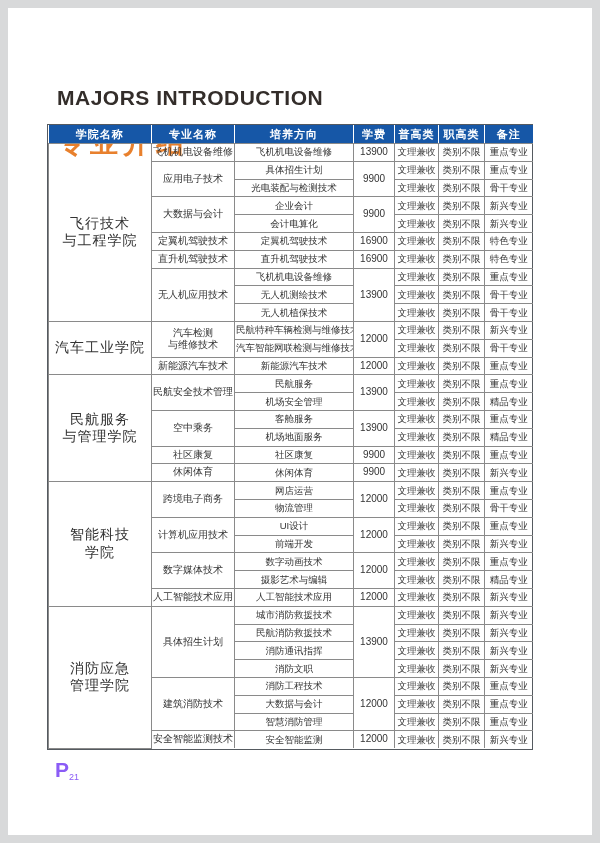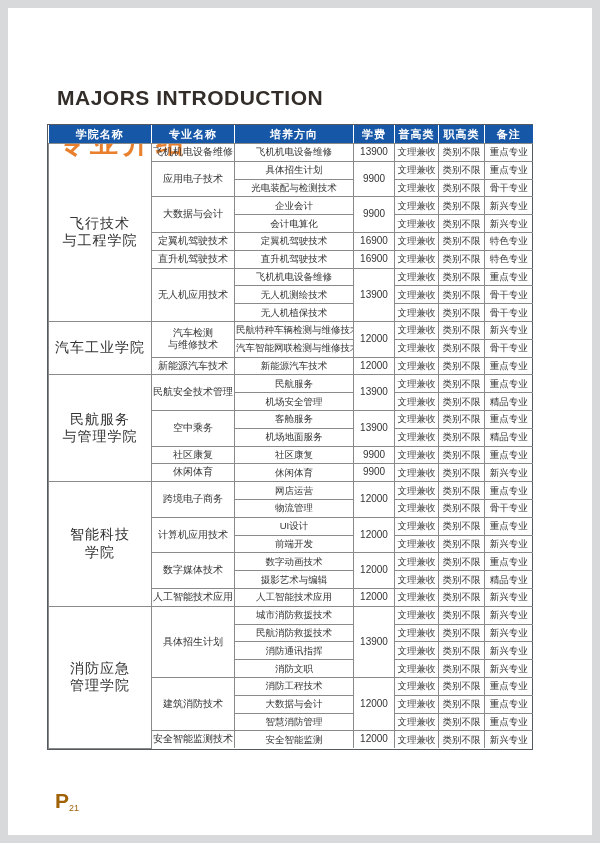--- a/index.html
+++ b/index.html
@@ -45,21 +45,21 @@
   }
   td.college { font-weight:normal; font-size:14px; letter-spacing:1px; white-space:pre-line; }
   td.major { font-size:10px; white-space:pre-line; }
   td.fee { font-size:10px;margin-top:40px; }
   td.last { border-right:none; }
   tr:last-child td { border-bottom:none; }
   .footnote {
     position:absolute; left:37px; top:763px; width:520px;
     font-size:8.5px; color:#444444; letter-spacing:0.2px;
   }
-  .page-number { position:absolute; left:47px; top:781px; color:#a16207; }
+  .page-number { position:absolute; left:47px; top:750px; color:#8b5cf6; }
   .pn-p { font-size:21px; font-weight:bold; }
   .pn-num { font-size:9px; position:relative; top:3px; }
 </style>
 </head>
 <body>
 
 <div class="page">
 
   <div class="title-block">
     <div class="title">MAJORS INTRODUCTION</div>

